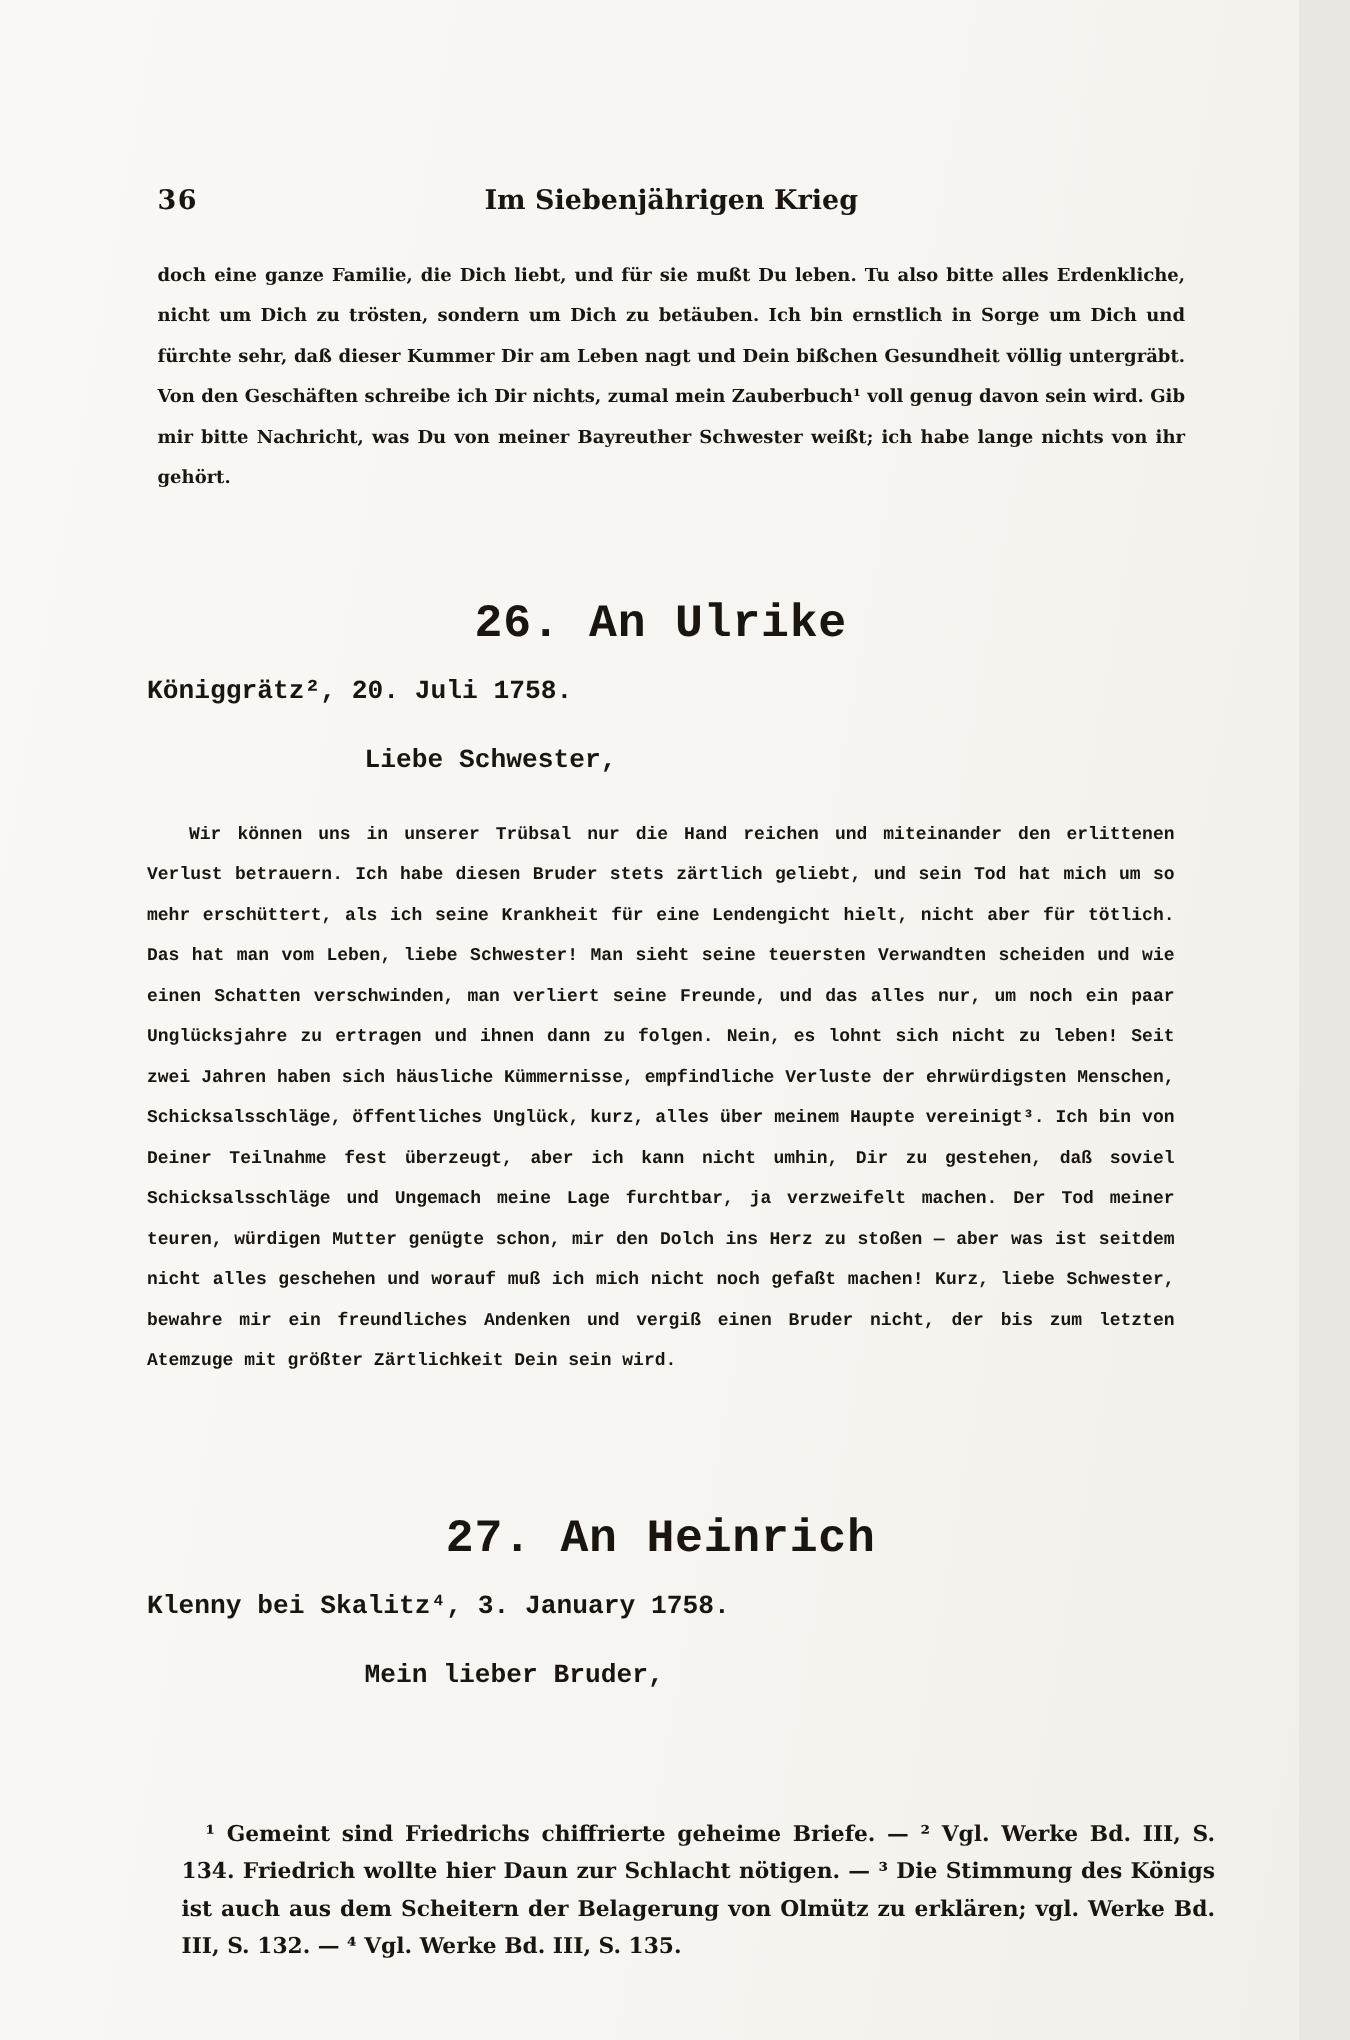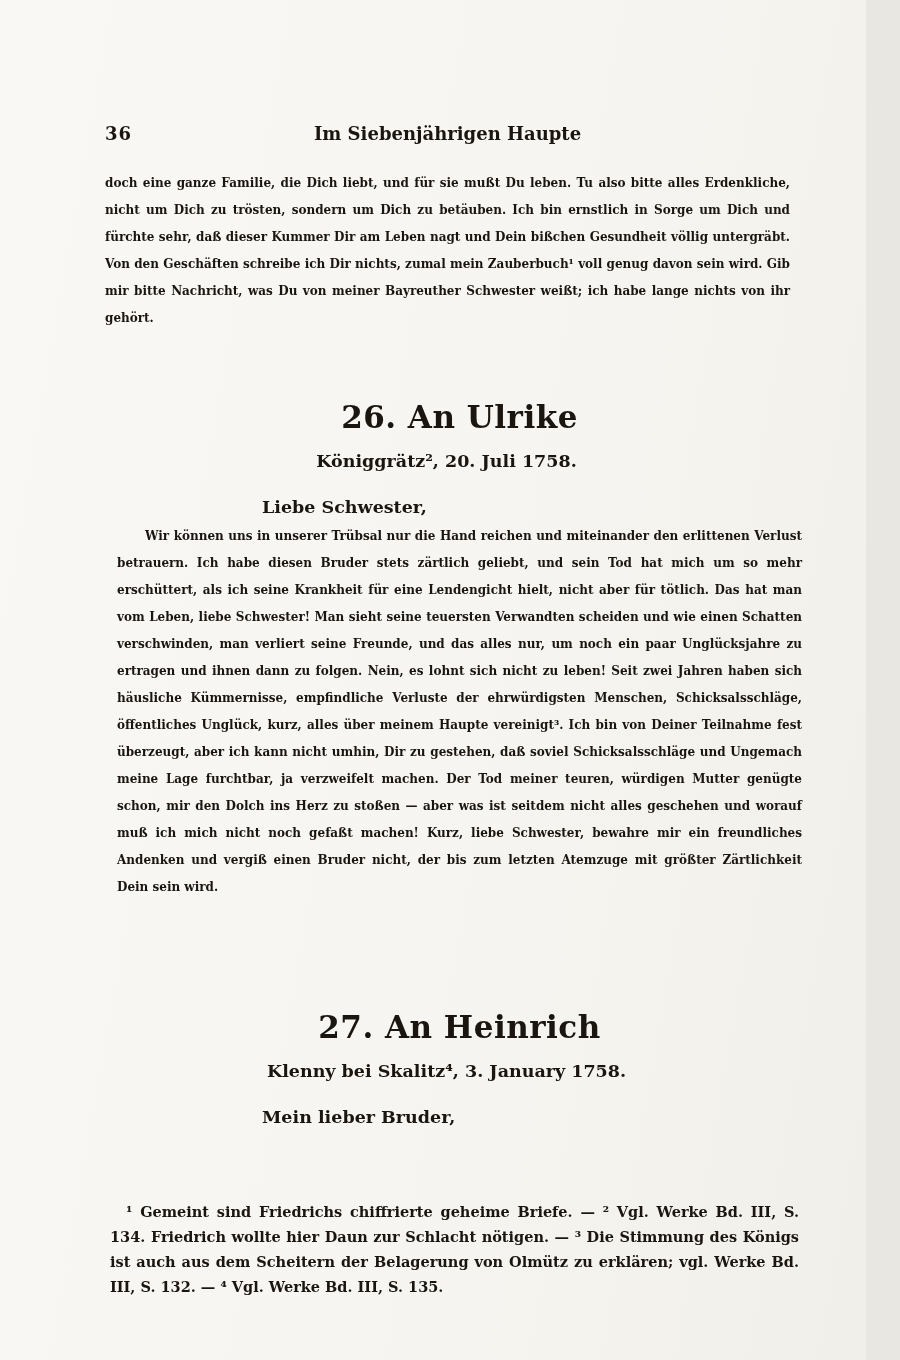--- a/index.html
+++ b/index.html
@@ -43,70 +43,71 @@
     margin: 0;
   }
   .intro {
     position: absolute;
     top: 170px;
     left: 105px;
     width: 685px;
   }
   .letter {
     position: absolute;
-    left: 117px;
+    left: 98px;
     width: 685px;
+    font-family: Liberation Mono, monospace;
   }
   .letter-26 { top: 397px; }
   .letter-27 { top: 1007px; }
   .letter-heading {
     font-size: 31px;
     line-height: 40px;
     font-weight: bold;
     text-align: center;
     margin: 0;
     letter-spacing: 0.5px;
   }
   .dateline {
     margin: 11px 26px 0 0;
     font-size: 17.5px;
     line-height: 27px;
-    text-align: center;
+    text-align: left;
   }
   .salutation {
     margin: 19px 0 0 145px;
     font-size: 17.5px;
     line-height: 27px;
   }
   .letter .body-text {
-    margin-top: 2px;
+    margin-top: 22px;
   }
   .indent {
     text-indent: 28px;
   }
   .footnotes {
     position: absolute;
     top: 1194px;
     left: 105px;
     width: 689px;
     font-size: 14.5px;
     line-height: 25px;
     text-align: justify;
     text-indent: 16px;
-    margin: 5px;
+    margin: 16px;
   }
 </style>
 </head>
 <body>
 
 <div class="page">
 
   <header class="running-head">
     <span class="pagenum">36</span>
-    <span class="head-title">Im Siebenjährigen Haupte</span>
+    <span class="head-title">Im Siebenjährigen Krieg</span>
   </header>
 
   <p class="body-text intro">doch eine ganze Familie, die Dich liebt, und für sie mußt Du leben. Tu also bitte alles Erdenkliche, nicht um Dich zu trösten, sondern um Dich zu betäuben. Ich bin ernstlich in Sorge um Dich und fürchte sehr, daß dieser Kummer Dir am Leben nagt und Dein bißchen Gesundheit völlig untergräbt. Von den Geschäften schreibe ich Dir nichts, zumal mein Zauberbuch¹ voll genug davon sein wird. Gib mir bitte Nachricht, was Du von meiner Bayreuther Schwester weißt; ich habe lange nichts von ihr gehört.</p>
 
   <section class="letter letter-26">
     <h2 class="letter-heading">26. An Ulrike</h2>
     <p class="dateline">Königgrätz², 20. Juli 1758.</p>
     <p class="salutation">Liebe Schwester,</p>
     <p class="body-text indent">Wir können uns in unserer Trübsal nur die Hand reichen und miteinander den erlittenen Verlust betrauern. Ich habe diesen Bruder stets zärtlich geliebt, und sein Tod hat mich um so mehr erschüttert, als ich seine Krankheit für eine Lendengicht hielt, nicht aber für tötlich. Das hat man vom Leben, liebe Schwester! Man sieht seine teuersten Verwandten scheiden und wie einen Schatten verschwinden, man verliert seine Freunde, und das alles nur, um noch ein paar Unglücksjahre zu ertragen und ihnen dann zu folgen. Nein, es lohnt sich nicht zu leben! Seit zwei Jahren haben sich häusliche Kümmernisse, empfindliche Verluste der ehrwürdigsten Menschen, Schicksalsschläge, öffentliches Unglück, kurz, alles über meinem Haupte vereinigt³. Ich bin von Deiner Teilnahme fest überzeugt, aber ich kann nicht umhin, Dir zu gestehen, daß soviel Schicksalsschläge und Ungemach meine Lage furchtbar, ja verzweifelt machen. Der Tod meiner teuren, würdigen Mutter genügte schon, mir den Dolch ins Herz zu stoßen — aber was ist seitdem nicht alles geschehen und worauf muß ich mich nicht noch gefaßt machen! Kurz, liebe Schwester, bewahre mir ein freundliches Andenken und vergiß einen Bruder nicht, der bis zum letzten Atemzuge mit größter Zärtlichkeit Dein sein wird.</p>
   </section>

